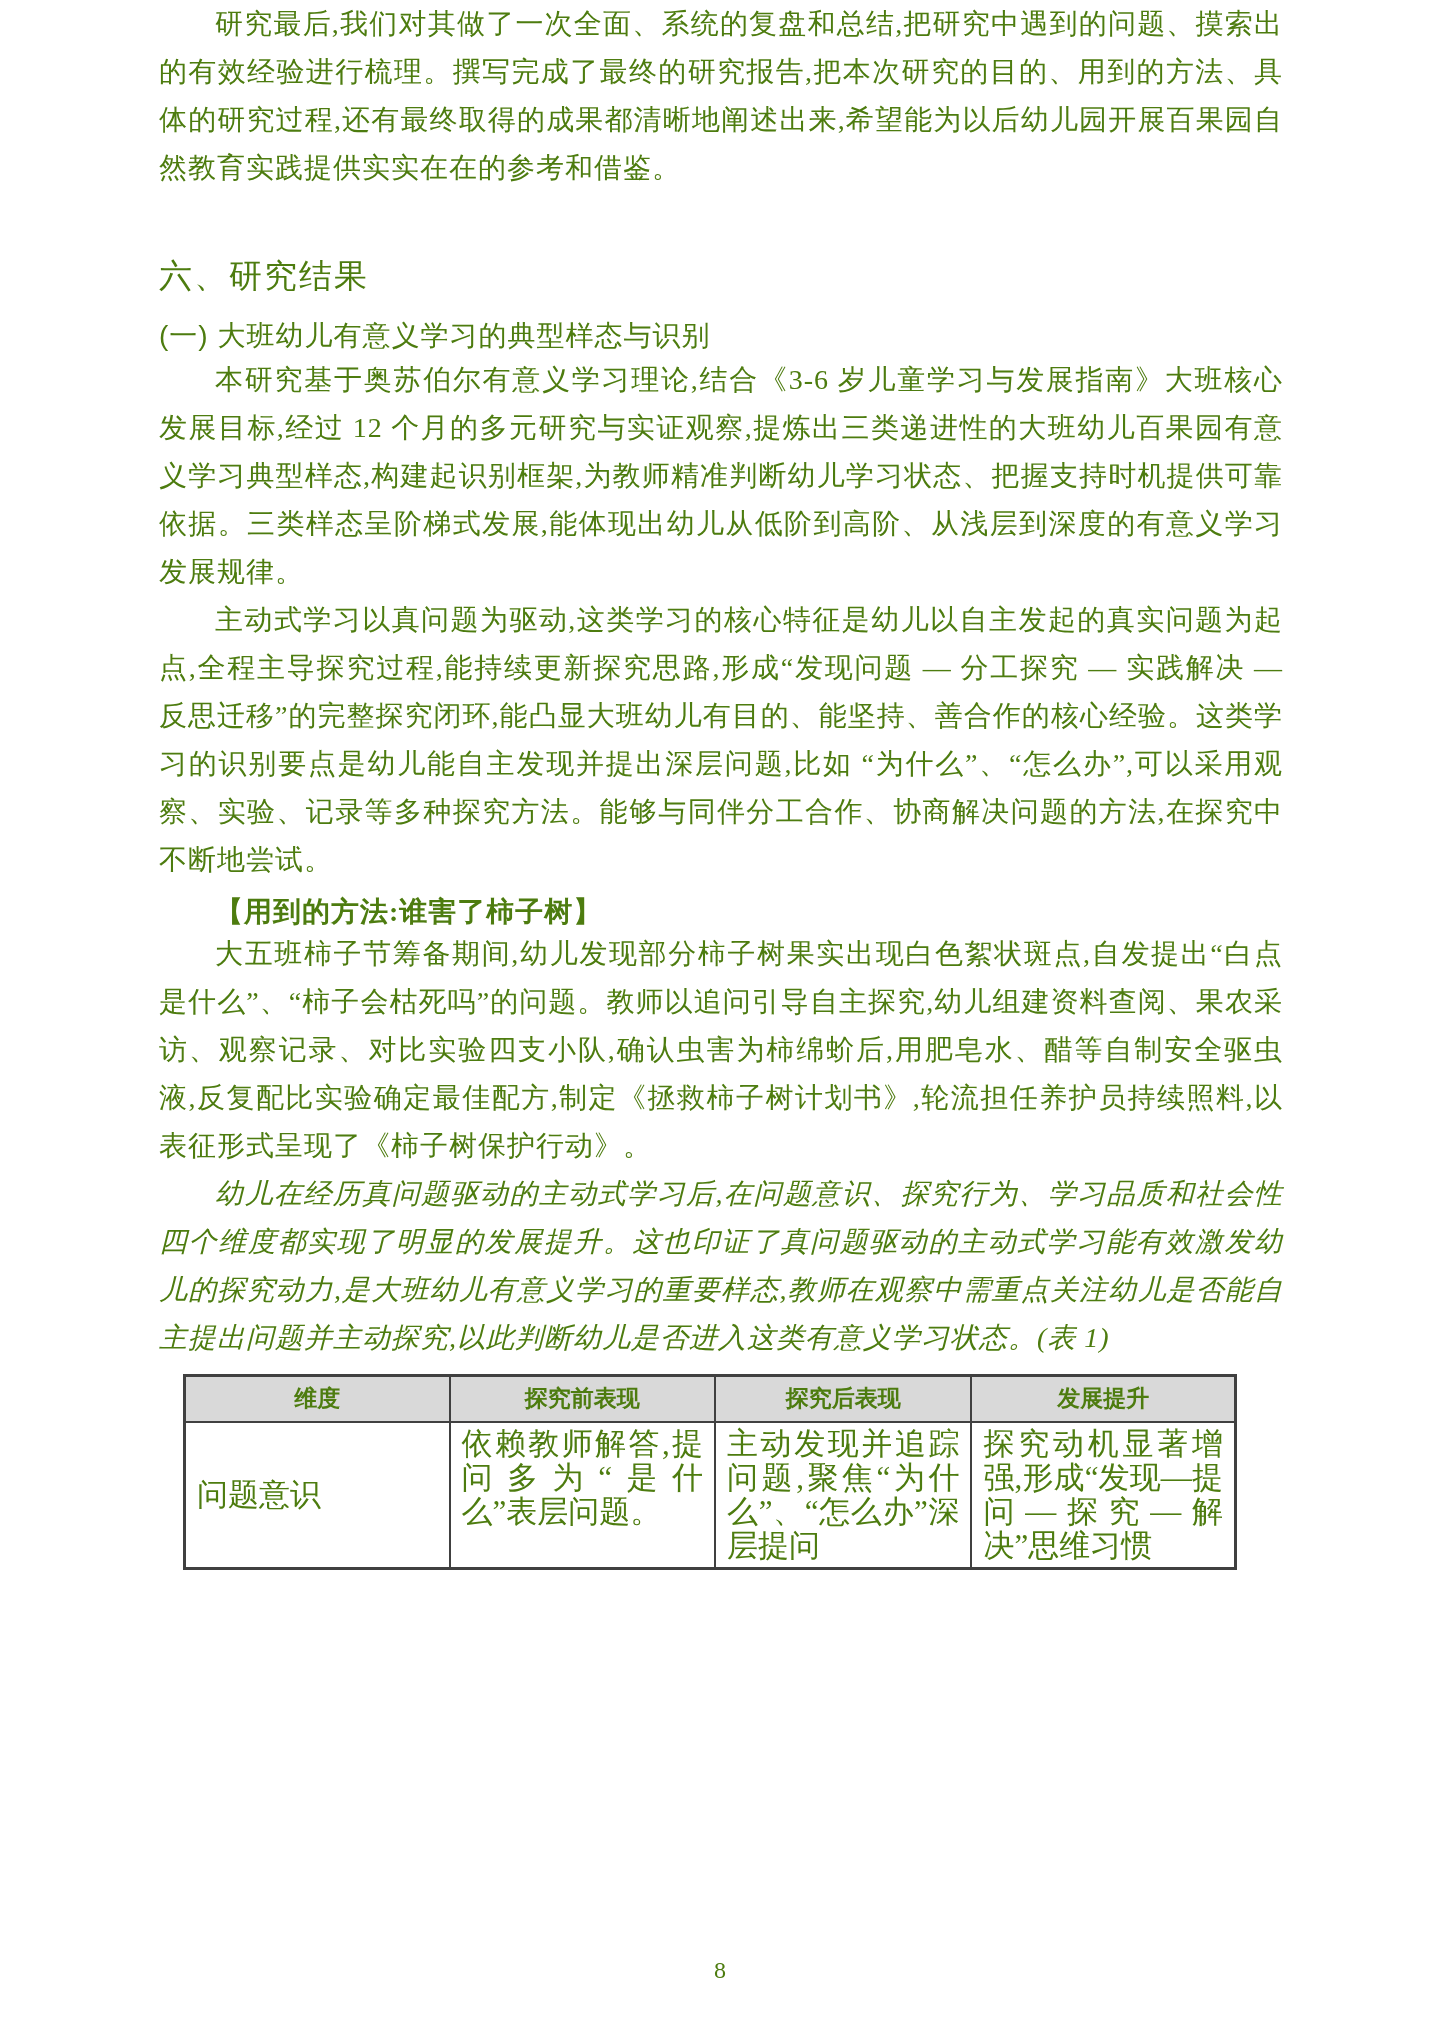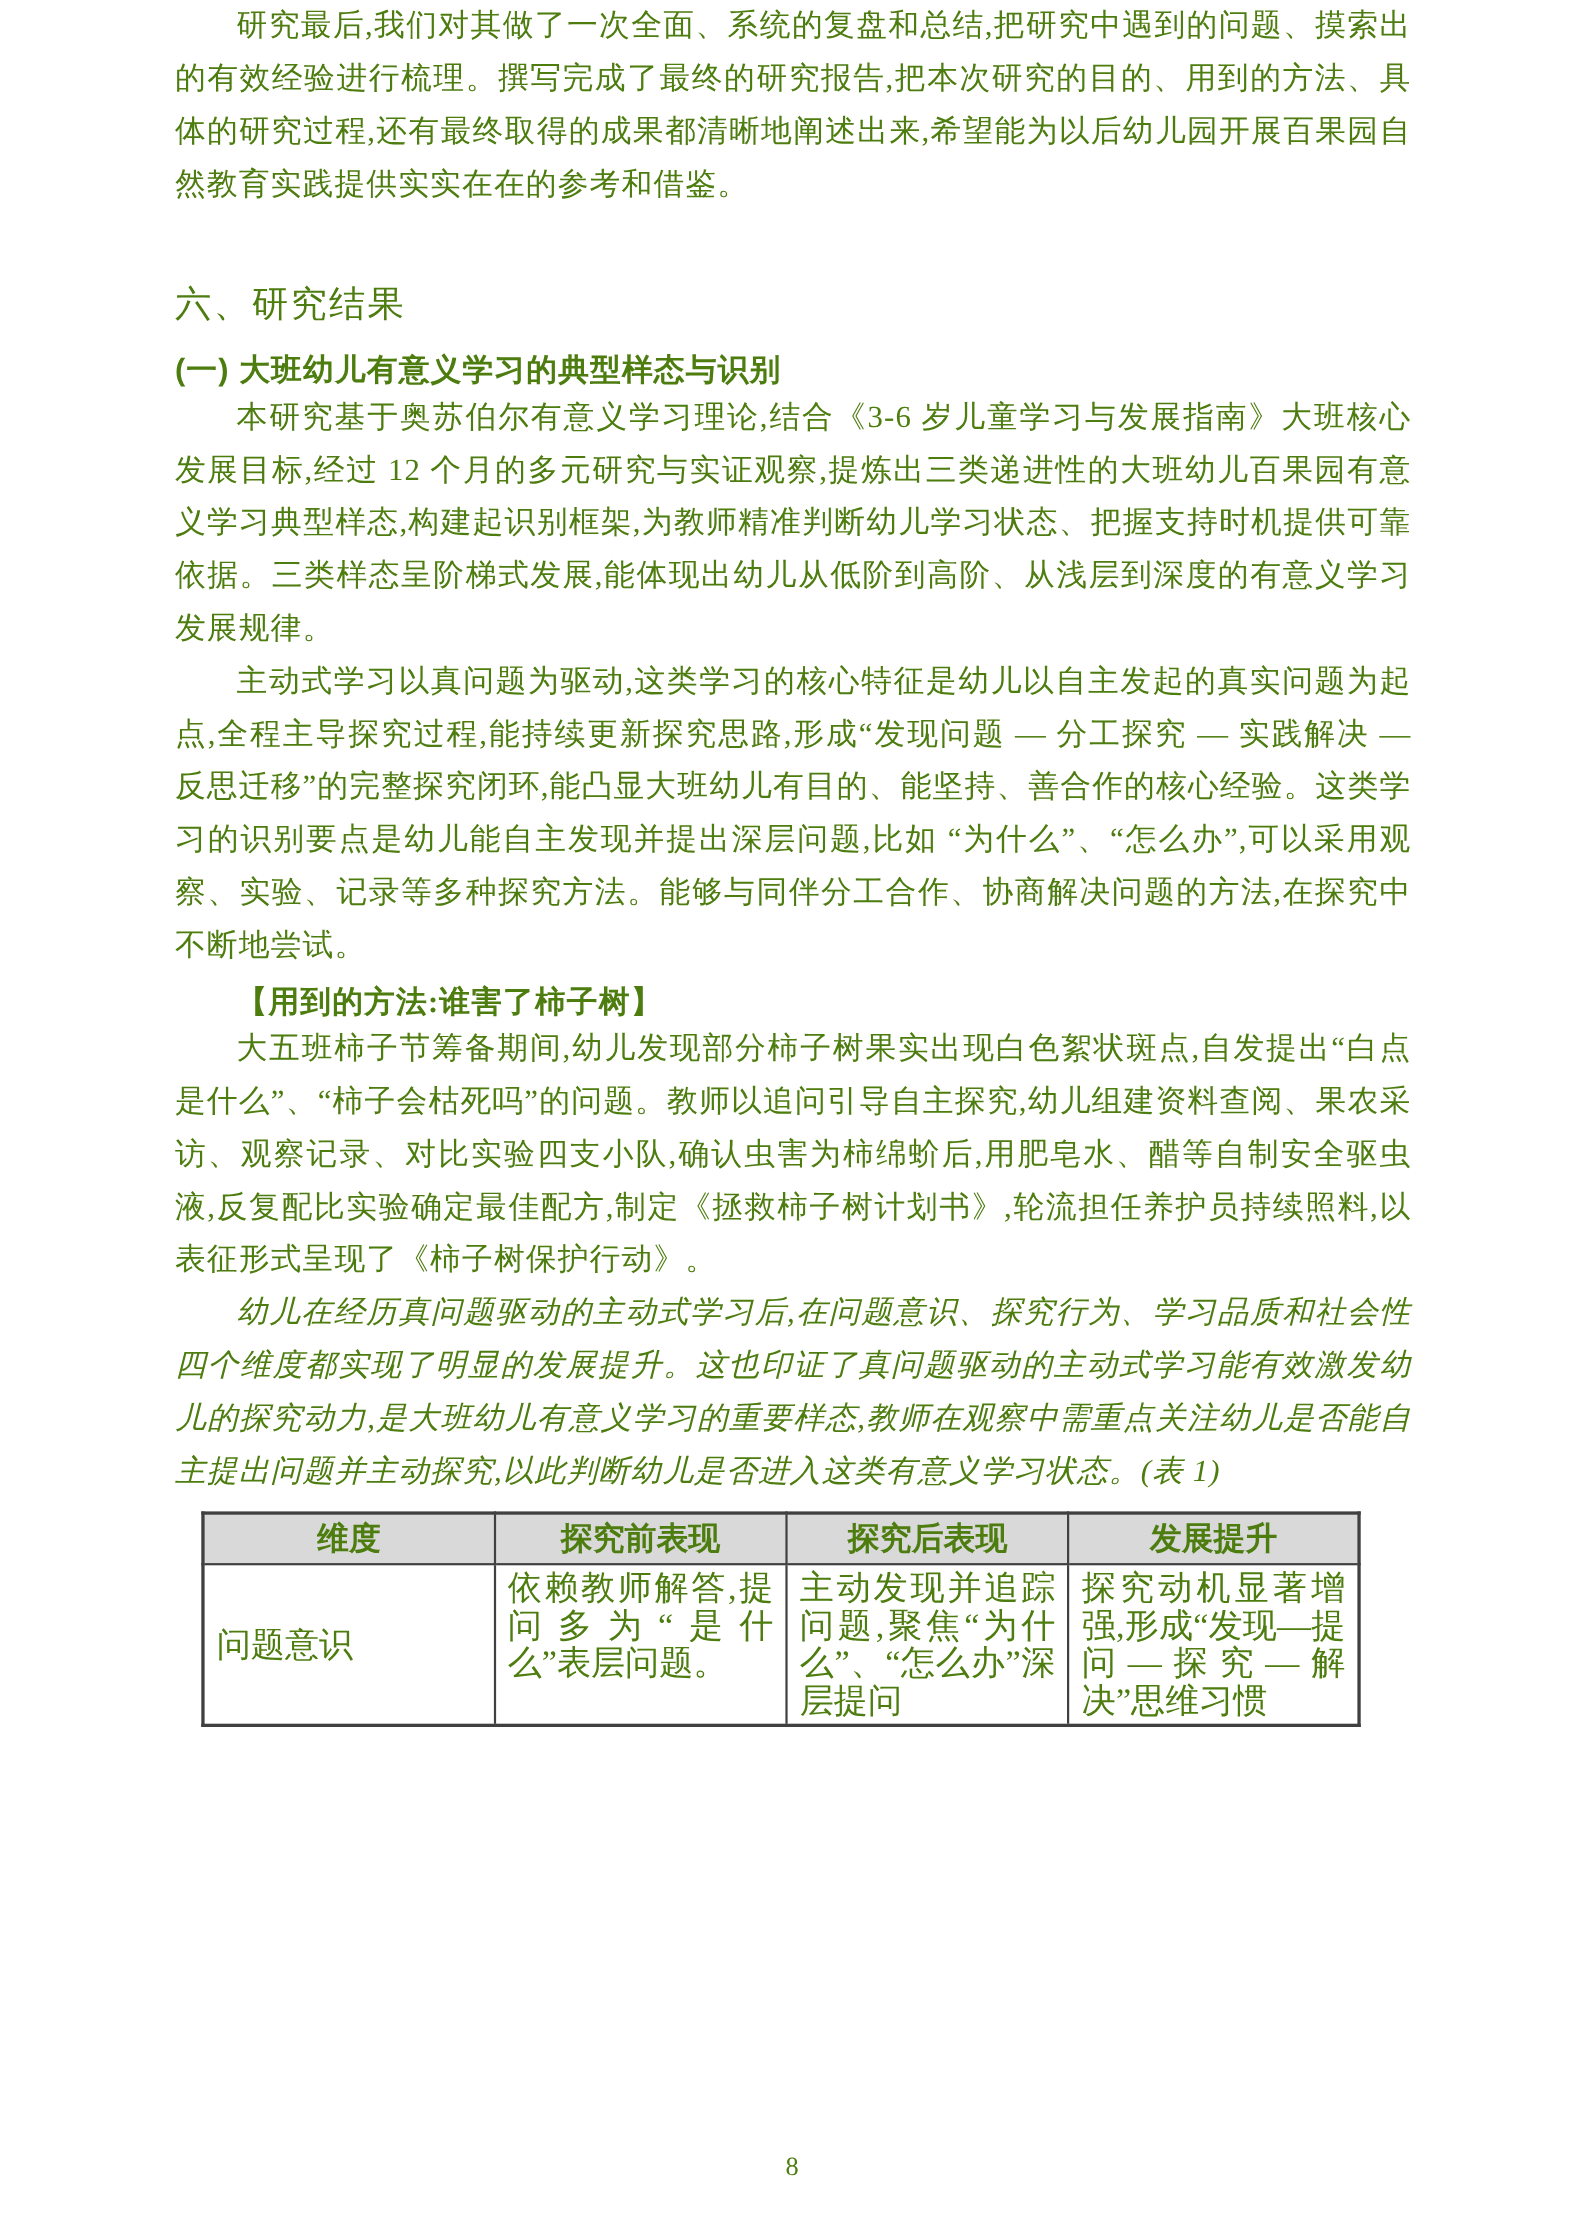--- a/index.html
+++ b/index.html
@@ -33,21 +33,21 @@
     font-size: 33px;
     line-height: 44px;
     font-weight: normal;
     letter-spacing: 2px;
   }
   h2.subsec {
     margin: 18px 0 0 0;
     font-family: "Liberation Sans", "DejaVu Sans", sans-serif;
     font-size: 28px;
     line-height: 40px;
-    font-weight: bold;
+    font-weight: normal;
     letter-spacing: 1px;
   }
   .overview   { margin-top: 18px; }
   h3.item {
     margin: 0;
     font-size: 28px;
     line-height: 40px;
     font-weight: bold;
     letter-spacing: 1px;
   }
@@ -65,21 +65,21 @@
   table.t1 {
     margin: 12px 0 0 24px;
     width: 1054px;
     border-collapse: collapse;
     border: 3px solid #404040;
     table-layout: fixed;
   }
   table.t1 th {
     border: 2px solid #404040;
     background: #d9d9d9;
-    font-size: 29px;
+    font-size: 23px;
     font-weight: bold;
     line-height: 30px;
     padding: 7px 4px;
     text-align: center;
   }
   table.t1 td {
     border: 2px solid #404040;
     font-size: 31px;
     line-height: 34px;
     padding: 4px 11px;

